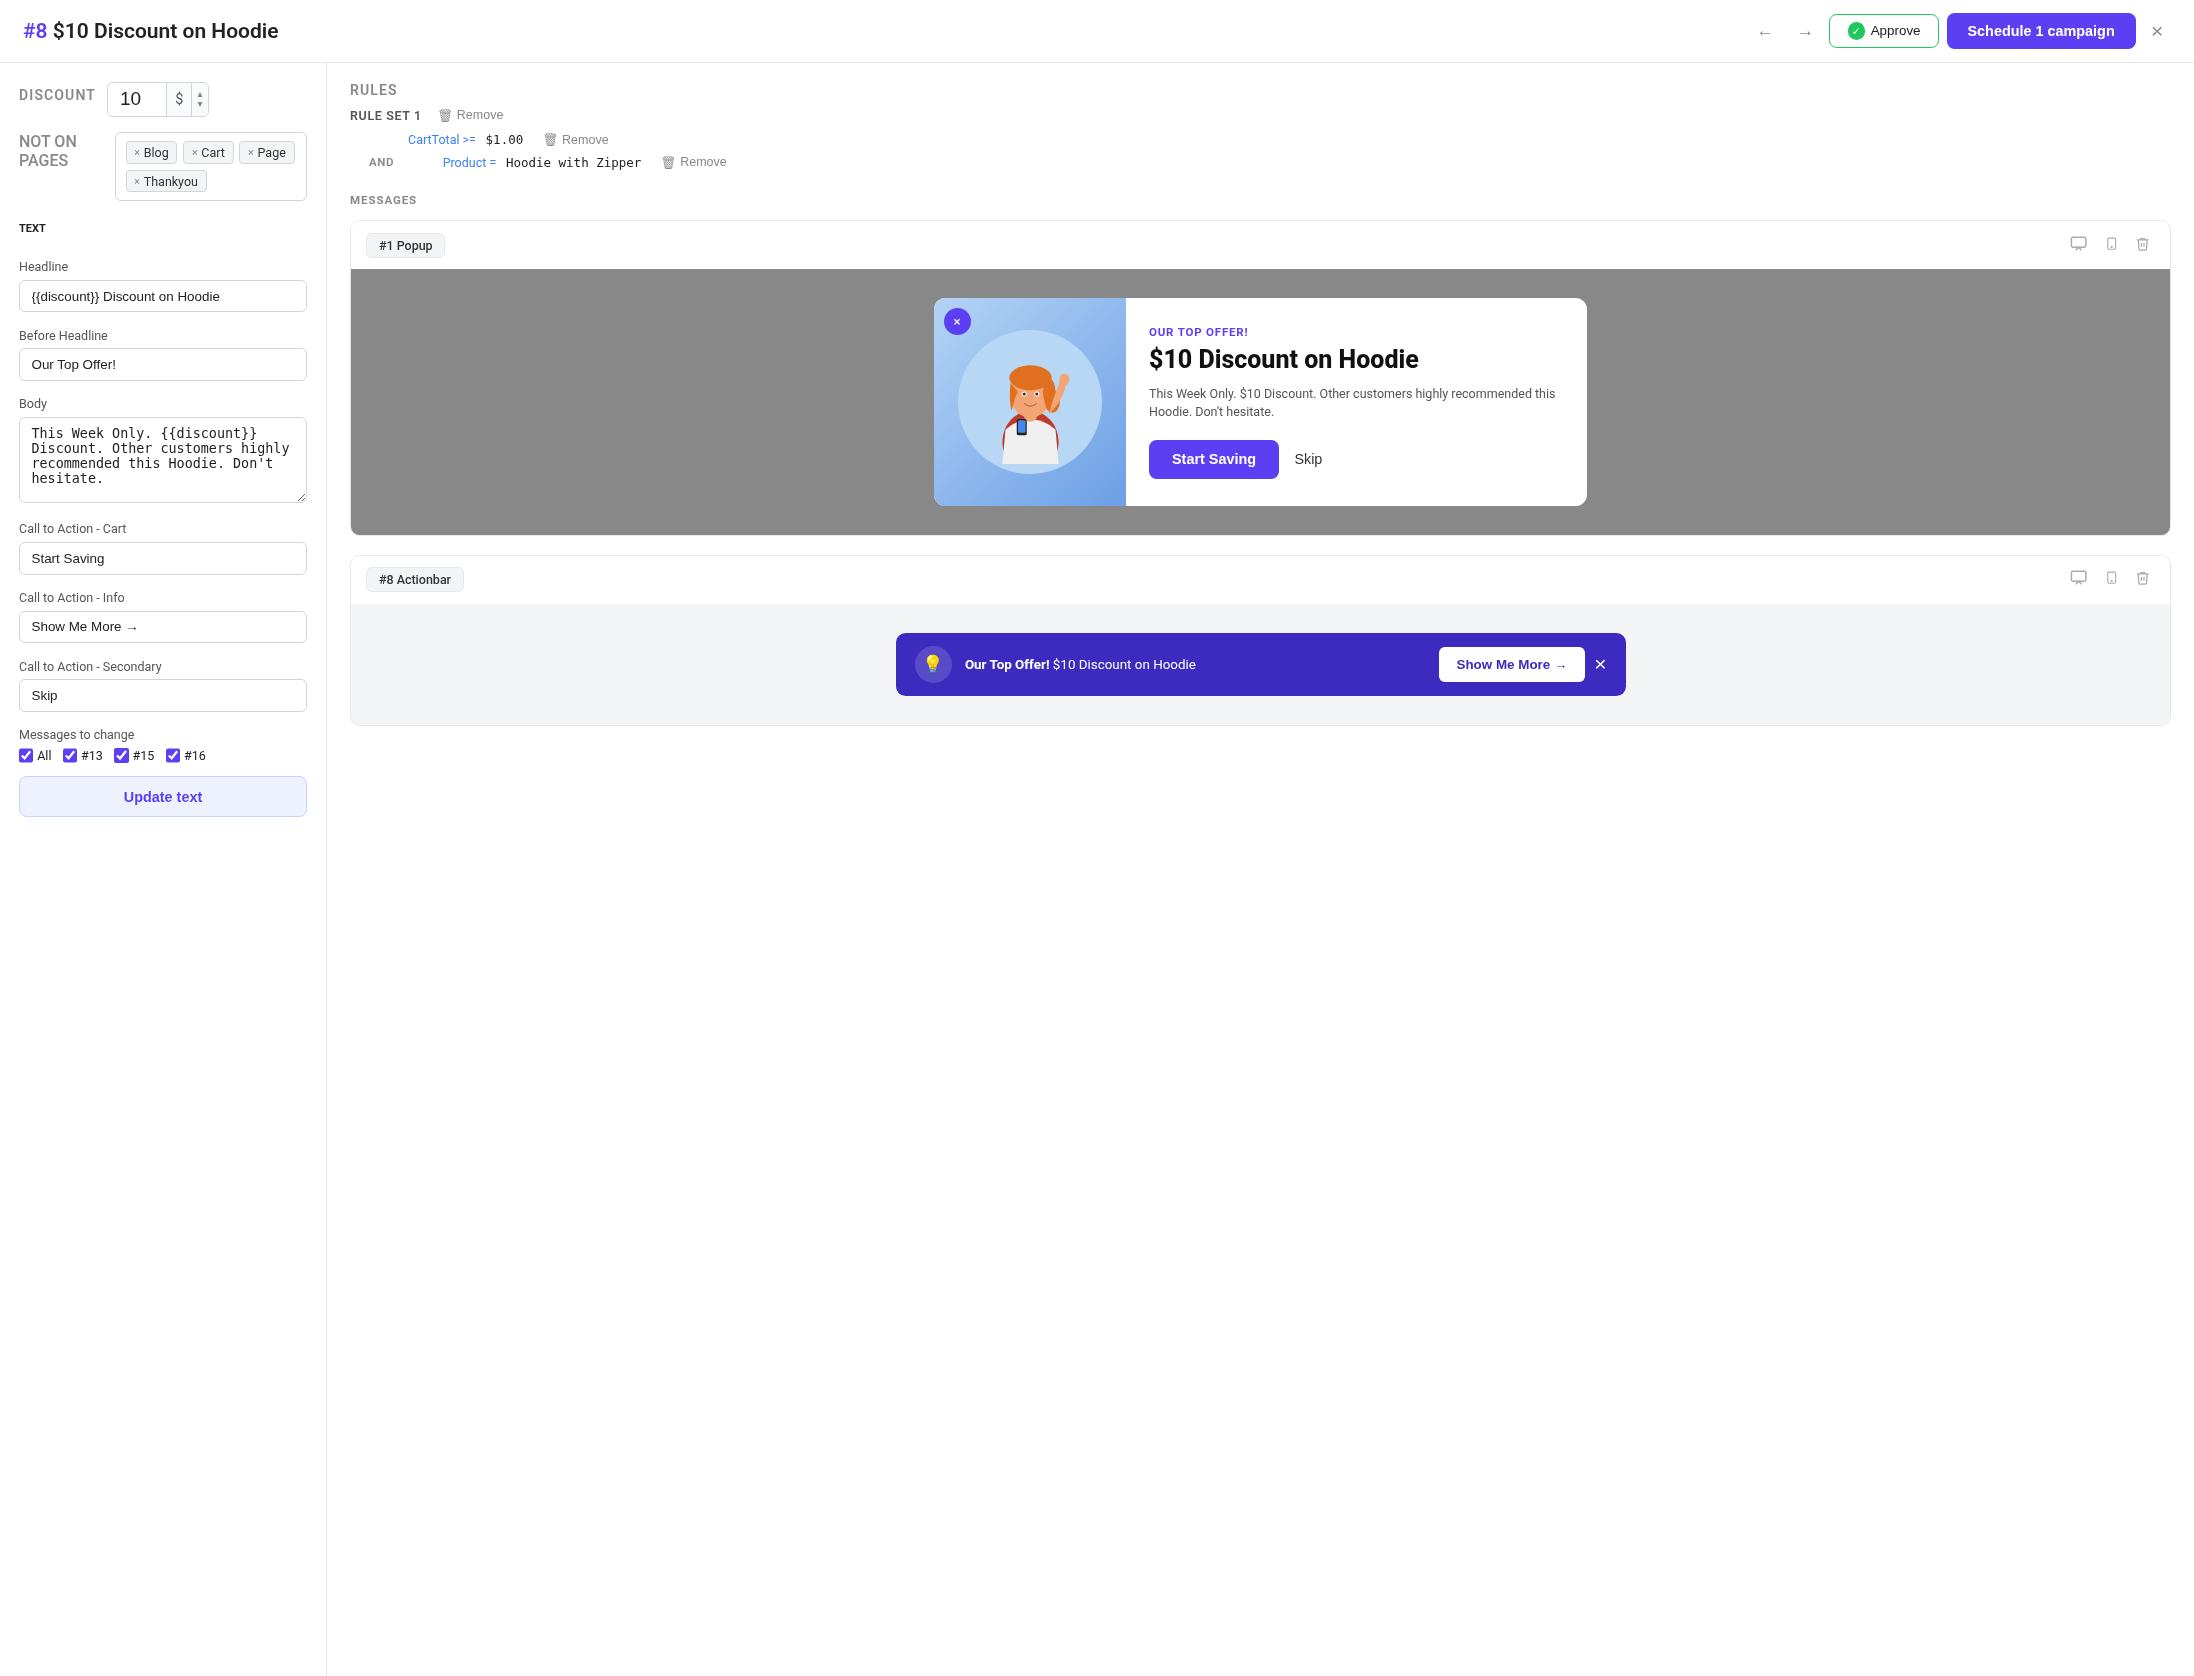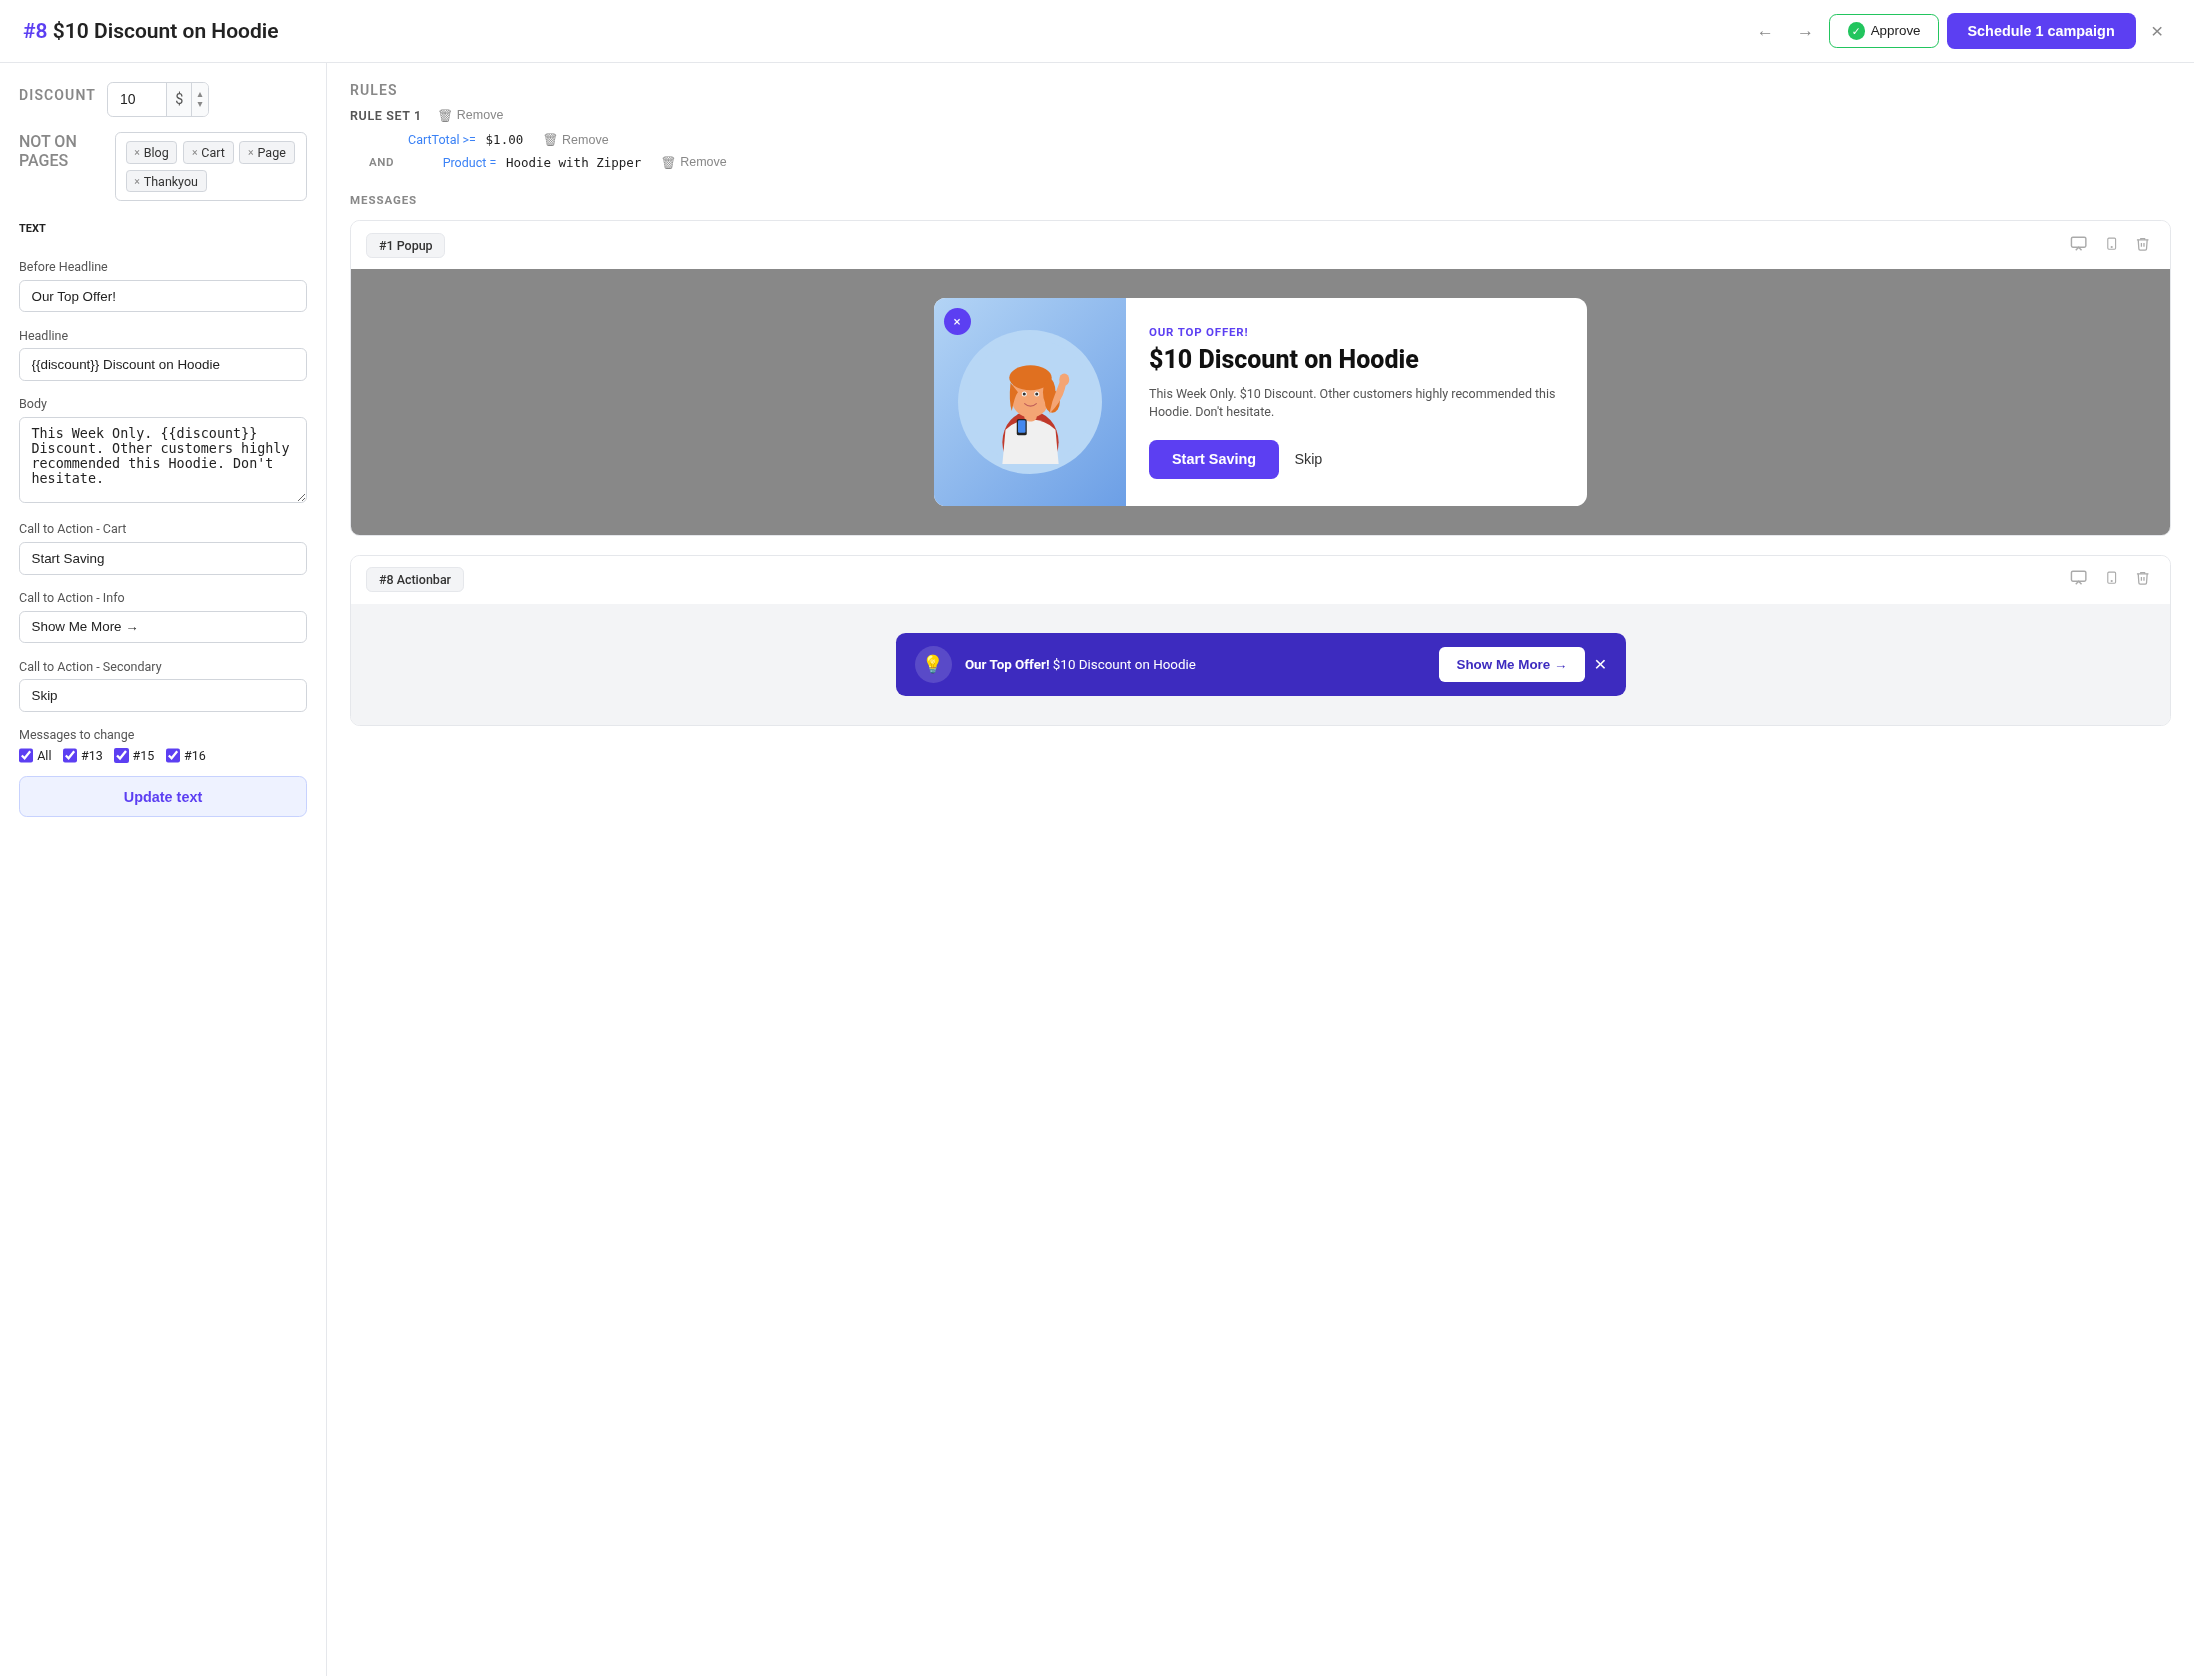--- a/index.html
+++ b/index.html
@@ -120,21 +120,21 @@
       align-items: center;
       border: 1px solid #d1d5db;
       border-radius: 5.8px;
       overflow: hidden;
       height: 35px;
     }
     .discount-input-wrap input {
       border: none;
       outline: none;
       padding: 5.8px 11.5px;
-      font-size: 14px;
+      font-size: 19px;
       width: 77px;
     }
     .discount-input-wrap .currency {
       padding: 0 7.7px;
       color: #555;
       font-size: 14.4px;
       border-left: 1px solid #d1d5db;
       background: #f9fafb;
       height: 100%;
       display: flex;
@@ -584,27 +584,27 @@
             <span>Thankyou</span>
           </span>
         </div>
       </div>
     </div>
 
     
     <div class="text-section-title">TEXT</div>
 
     <div class="field-group">
+      <div class="field-label">Headline</div>
+      <input class="field-input" type="text" value="{{discount}} Discount on Hoodie" style="">
+    </div>
+
+    <div class="field-group">
       <div class="field-label">Before Headline</div>
       <input class="field-input" type="text" value="Our Top Offer!" style="">
-    </div>
-
-    <div class="field-group">
-      <div class="field-label">Headline</div>
-      <input class="field-input" type="text" value="{{discount}} Discount on Hoodie" style="">
     </div>
 
     <div class="field-group">
       <div class="field-label">Body</div>
       <textarea class="field-input" style="">This Week Only. {{discount}} Discount. Other customers highly recommended this Hoodie. Don't hesitate.</textarea>
     </div>
 
     <div class="field-group">
       <div class="field-label">Call to Action - Cart</div>
       <input class="field-input" type="text" value="Start Saving" style="">

